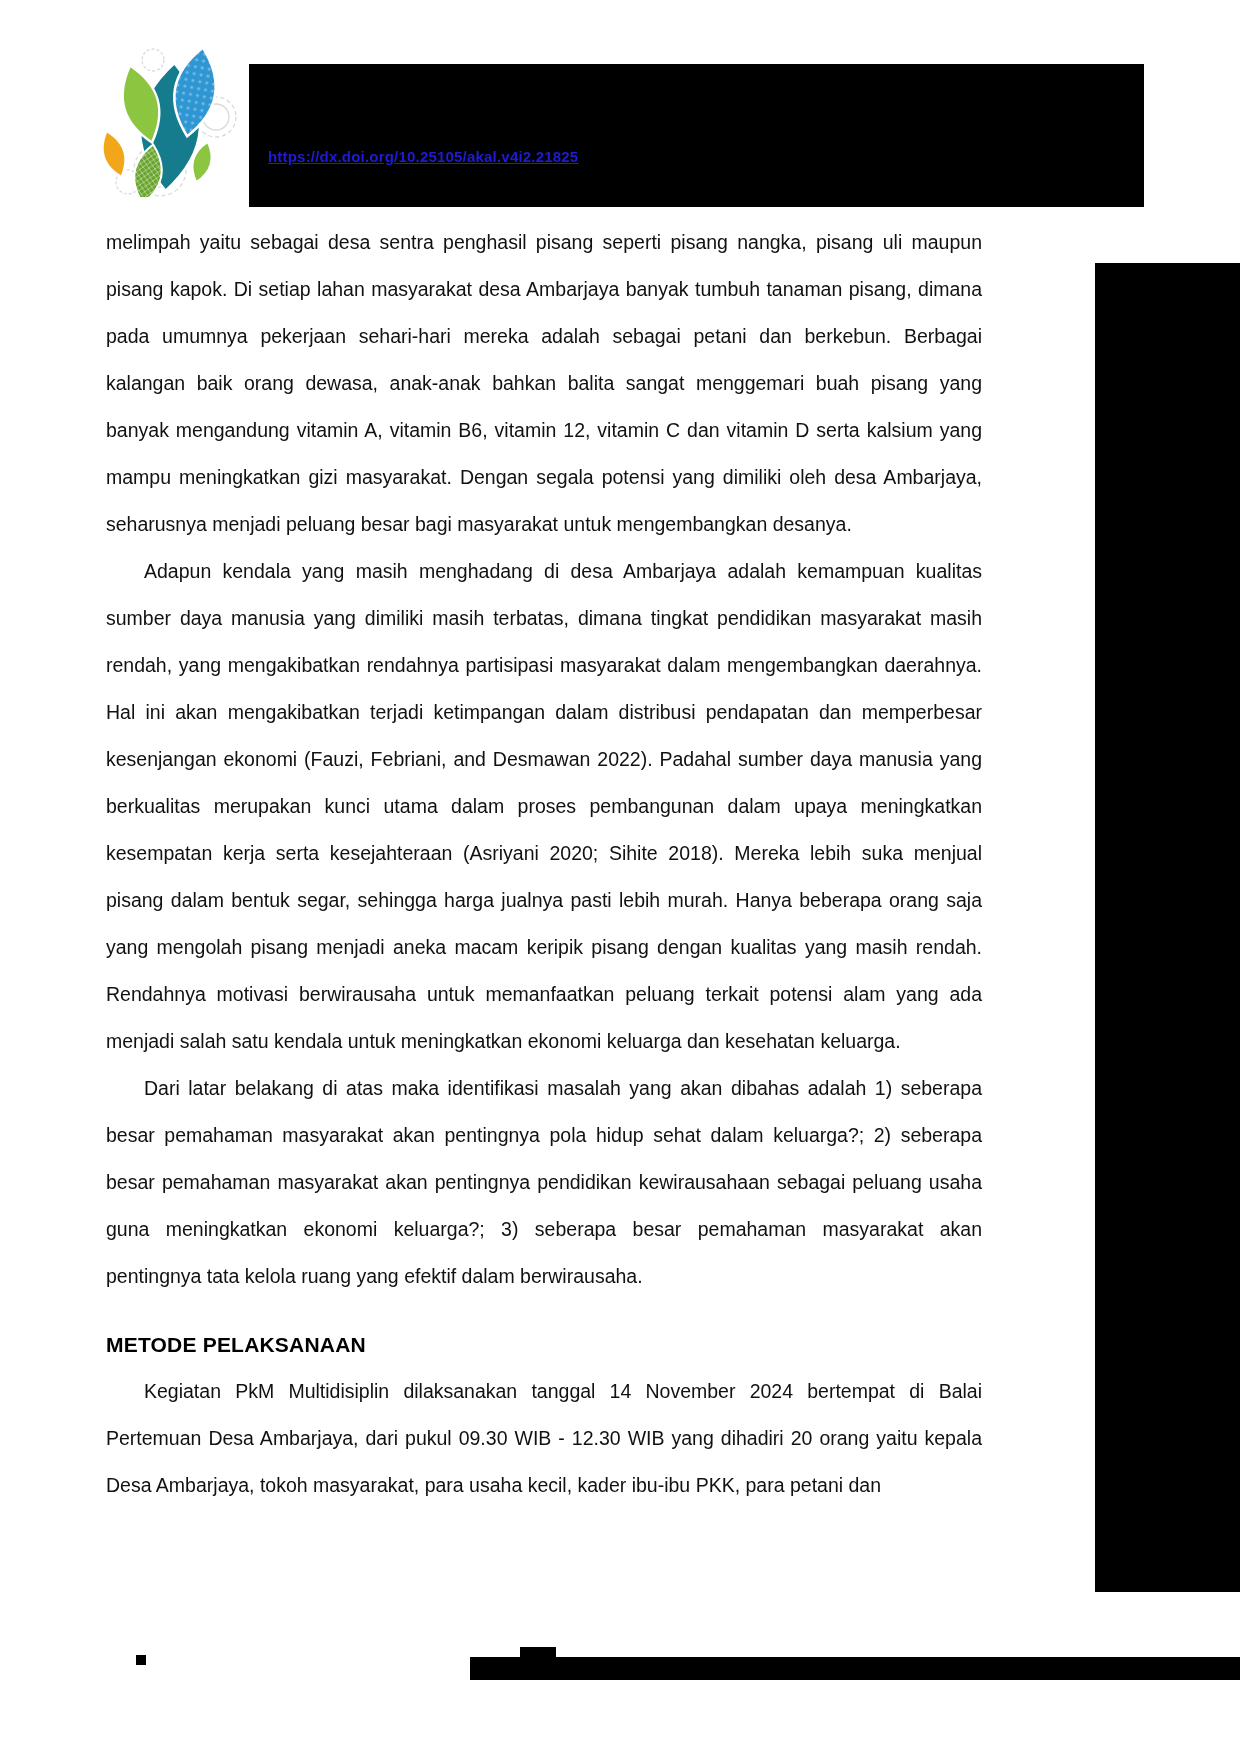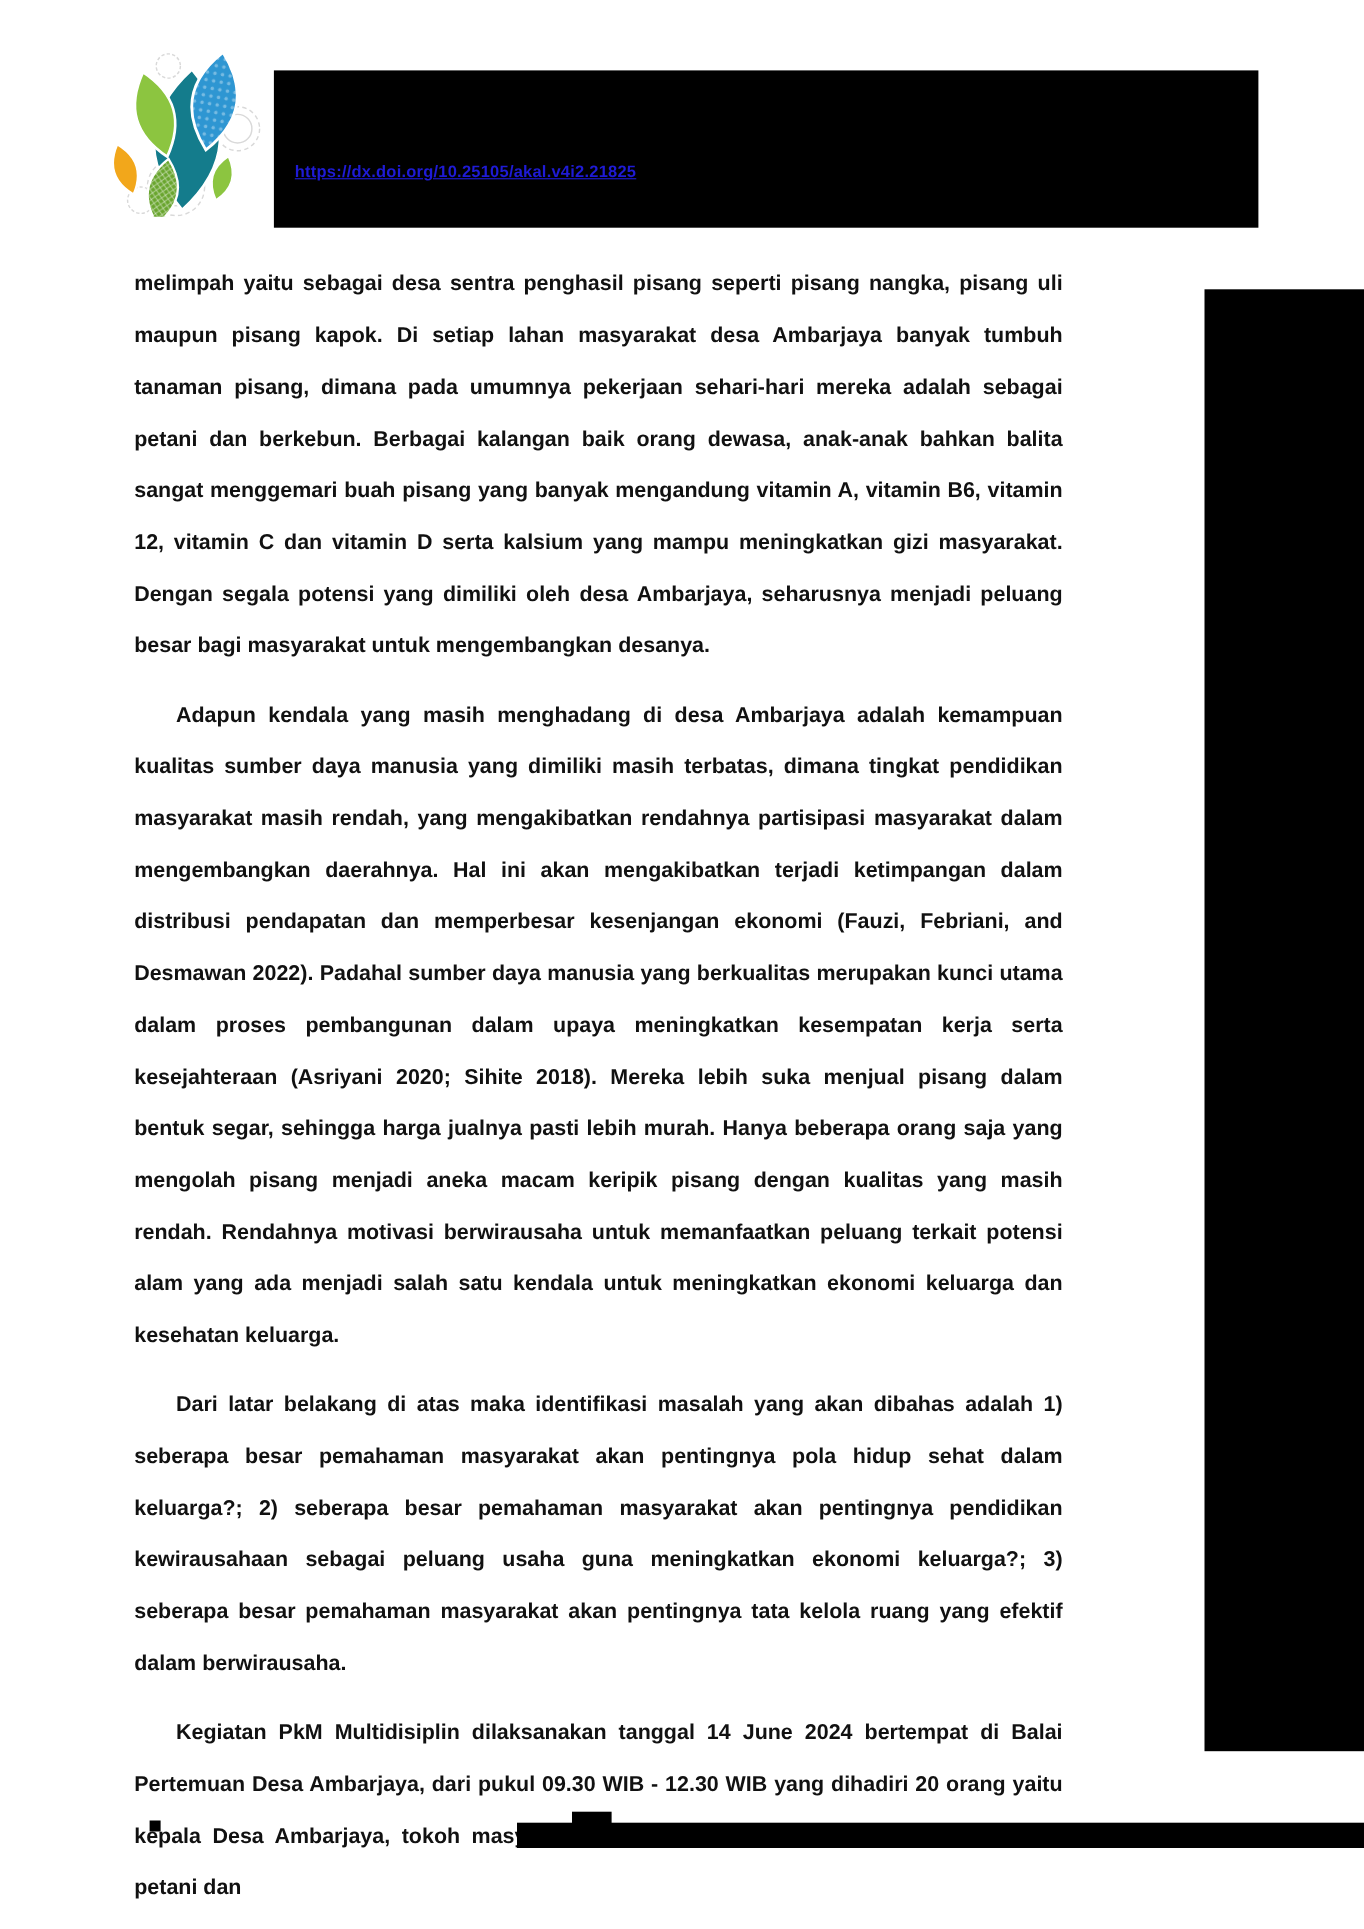--- a/index.html
+++ b/index.html
@@ -50,23 +50,22 @@
     position: absolute;
     left: 106px;
     top: 219px;
     width: 876px;
     color: #111111;
     font-size: 19.5px;
     line-height: 47px;
     text-align: justify;
   }
   .body-text p {
-    margin: 16px;
+    margin: 0;
     padding: 0;
-    font-weight: bold;
   }
   .body-text p.indent {
     text-indent: 38px;
   }
   .section-heading {
     margin: 30px 0 8px 0;
     font-size: 21px;
     font-weight: 700;
     letter-spacing: 0.2px;
     color: #000000;
@@ -163,21 +162,22 @@
   </div>
 
   <div class="header-box">
     <a class="doi-link">https://dx.doi.org/10.25105/akal.v4i2.21825</a>
   </div>
 
   <div class="body-text">
     <p>melimpah yaitu sebagai desa sentra penghasil pisang seperti pisang nangka, pisang uli maupun pisang kapok. Di setiap lahan masyarakat desa Ambarjaya banyak tumbuh tanaman pisang, dimana pada umumnya pekerjaan sehari-hari mereka adalah sebagai petani dan berkebun. Berbagai kalangan baik orang dewasa, anak-anak bahkan balita sangat menggemari buah pisang yang banyak mengandung vitamin A, vitamin B6, vitamin 12, vitamin C dan vitamin D serta kalsium yang mampu meningkatkan gizi masyarakat. Dengan segala potensi yang dimiliki oleh desa Ambarjaya, seharusnya menjadi peluang besar bagi masyarakat untuk mengembangkan desanya.</p>
     <p class="indent">Adapun kendala yang masih menghadang di desa Ambarjaya adalah kemampuan kualitas sumber daya manusia yang dimiliki masih terbatas, dimana tingkat pendidikan masyarakat masih rendah, yang mengakibatkan rendahnya partisipasi masyarakat dalam mengembangkan daerahnya. Hal ini akan mengakibatkan terjadi ketimpangan dalam distribusi pendapatan dan memperbesar kesenjangan ekonomi (Fauzi, Febriani, and Desmawan 2022).  Padahal sumber daya manusia yang berkualitas  merupakan kunci utama dalam proses pembangunan dalam upaya meningkatkan kesempatan kerja serta  kesejahteraan (Asriyani 2020; Sihite 2018). Mereka lebih suka menjual pisang dalam bentuk segar, sehingga harga jualnya pasti lebih murah. Hanya beberapa orang saja yang mengolah pisang menjadi aneka macam keripik pisang dengan kualitas yang masih rendah. Rendahnya motivasi berwirausaha untuk memanfaatkan peluang terkait potensi alam yang ada menjadi salah satu kendala untuk meningkatkan ekonomi keluarga dan kesehatan keluarga.</p>
     <p class="indent">Dari latar belakang di atas maka identifikasi masalah yang akan dibahas adalah 1) seberapa besar pemahaman masyarakat akan pentingnya pola hidup sehat dalam keluarga?; 2) seberapa besar pemahaman masyarakat akan pentingnya pendidikan kewirausahaan  sebagai peluang usaha guna meningkatkan ekonomi keluarga?; 3) seberapa besar pemahaman masyarakat akan pentingnya tata kelola ruang yang efektif dalam berwirausaha.</p>
-    <p class="indent">Kegiatan PkM Multidisiplin dilaksanakan tanggal 14 June 2024 bertempat di Balai Pertemuan Desa Ambarjaya, dari pukul 09.30 WIB - 12.30 WIB yang dihadiri 20 orang yaitu kepala Desa Ambarjaya, tokoh masyarakat, para usaha kecil, kader ibu-ibu PKK, para petani dan</p>
+    <h2 class="section-heading">METODE PELAKSANAAN</h2>
+    <p class="indent">Kegiatan PkM Multidisiplin dilaksanakan tanggal 14 November 2024 bertempat di Balai Pertemuan Desa Ambarjaya, dari pukul 09.30 WIB - 12.30 WIB yang dihadiri 20 orang yaitu kepala Desa Ambarjaya, tokoh masyarakat, para usaha kecil, kader ibu-ibu PKK, para petani dan</p>
   </div>
 
   <div class="right-bar"></div>
   <div class="bottom-bar"></div>
   <div class="bottom-notch"></div>
   <div class="small-square"></div>
 
 </div>
 
 </body></html>

